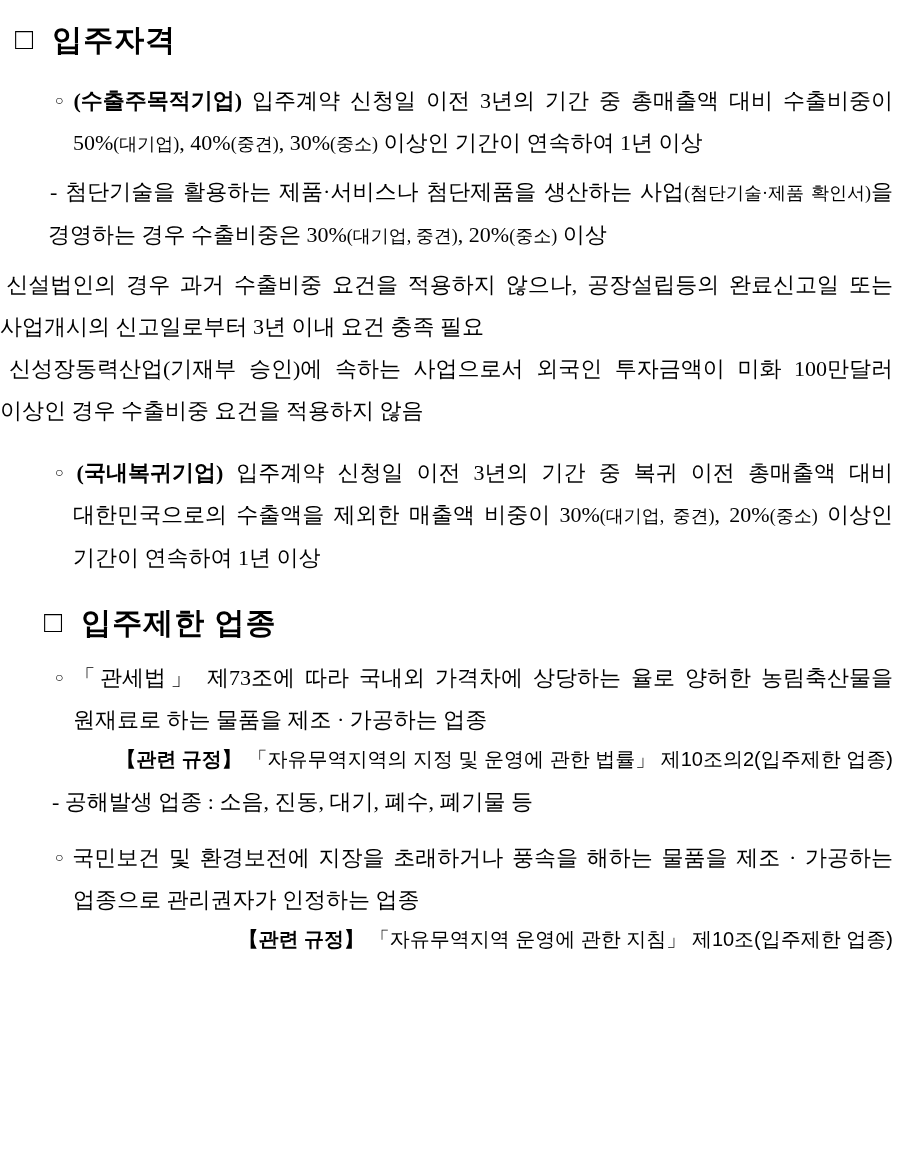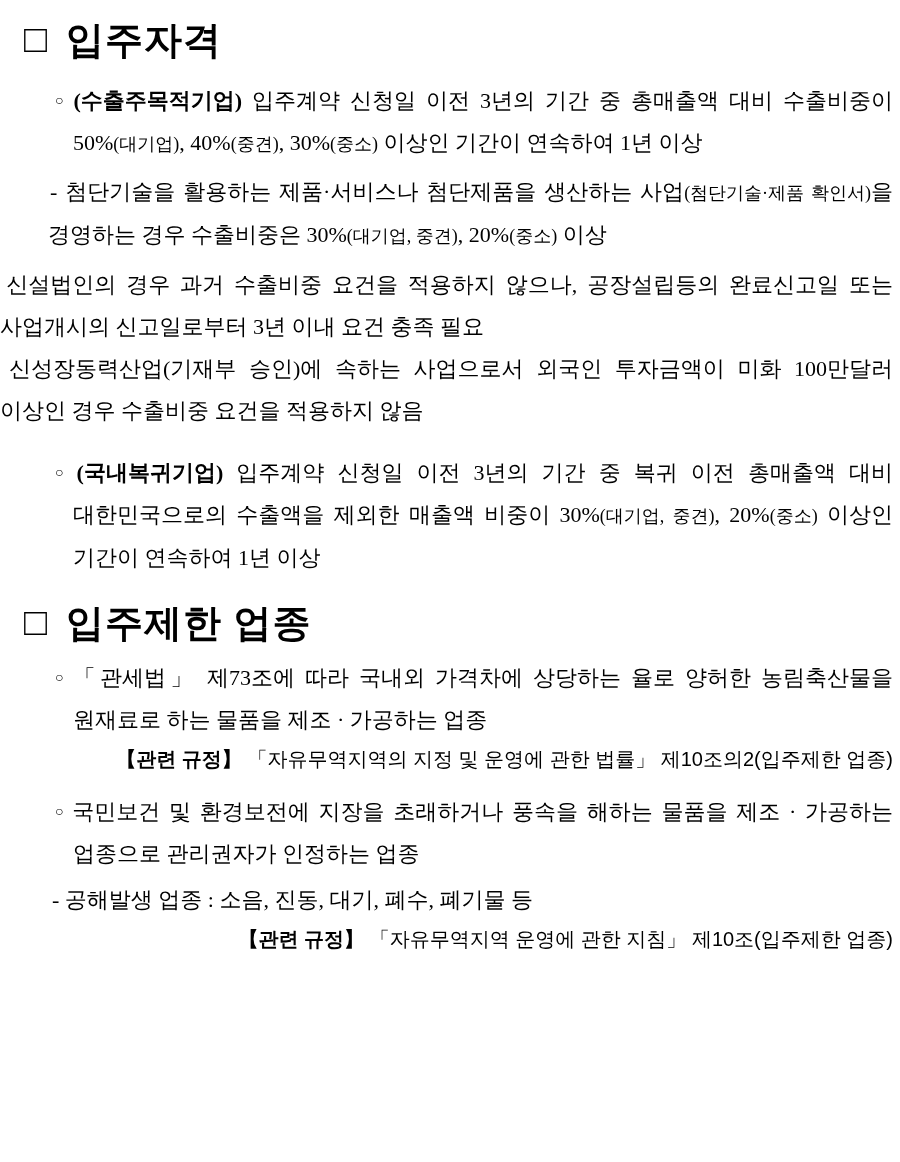--- a/index.html
+++ b/index.html
@@ -9,24 +9,24 @@
     width:900px; height:1162px;
     background:#ffffff;
     color:#000000;
     padding:20px 7px 0 0;
     overflow:hidden;
     font-family:"Liberation Serif","DejaVu Serif",serif;
   }
   .heading {
     font-family:"Liberation Sans","DejaVu Sans",sans-serif;
     font-weight:bold;
-    font-size:38px;
+    font-size:30px;
     line-height:40px;
     letter-spacing:1px;
-    padding-left:24px;
+    padding-left:15px;
     color:#000;
   }
   .heading .sq {
     display:inline-block;
     font-weight:bold;
     margin-right:18px;
     transform:translateY(-1px);
   }
   .para {
     font-size:22px;
@@ -57,21 +57,21 @@
     text-indent:0;
   }
   .bul-dash { display:inline-block; text-indent:0; }
   .mt0  { margin-top:0; }
   .mt4  { margin-top:4px; }
   .mt6  { margin-top:6px; }
   .mt7  { margin-top:7px; }
   .mt8  { margin-top:8px; }
   .mt12 { margin-top:20px; }
   .mt14 { margin-top:14px; }
-  .mt24 { margin-top:24px; }
+  .mt24 { margin-top:24px;margin-left:29px; }
 </style>
 </head>
 <body>
 
 <div class="page">
 
   <div class="heading">
     <span class="sq">□</span><span>입주자격</span>
   </div>
 
@@ -88,19 +88,19 @@
 
 
   <div class="heading mt24">
     <span class="sq">□</span><span>입주제한 업종</span>
   </div>
 
   <div class="para p-circle mt14"><span class="bul-circle">○</span> <span class="seg-normal">「관세법」 제73조에 따라 국내외 가격차에 상당하는 율로 양허한 농림축산물을 원재료로 하는 물품을 제조 · 가공하는 업종</span></div>
 
   <div class="para p-rule mt0"><span class="seg-bold">【관련 규정】</span><span class="seg-normal"> 「자유무역지역의 지정 및 운영에 관한 법률」 제10조의2(입주제한 업종)</span></div>
 
+  <div class="para p-dash-low mt4"><span class="bul-dash">-</span> <span class="seg-normal">공해발생 업종 : 소음, 진동, 대기, 폐수, 폐기물 등</span></div>
+
   <div class="para p-circle mt14"><span class="bul-circle">○</span> <span class="seg-normal">국민보건 및 환경보전에 지장을 초래하거나 풍속을 해하는 물품을 제조 · 가공하는 업종으로 관리권자가 인정하는 업종</span></div>
-
-  <div class="para p-dash-low mt4"><span class="bul-dash">-</span> <span class="seg-normal">공해발생 업종 : 소음, 진동, 대기, 폐수, 폐기물 등</span></div>
 
   <div class="para p-rule mt0"><span class="seg-bold">【관련 규정】</span><span class="seg-normal"> 「자유무역지역 운영에 관한 지침」 제10조(입주제한 업종)</span></div>
 
 </div>
 
 </body></html>

